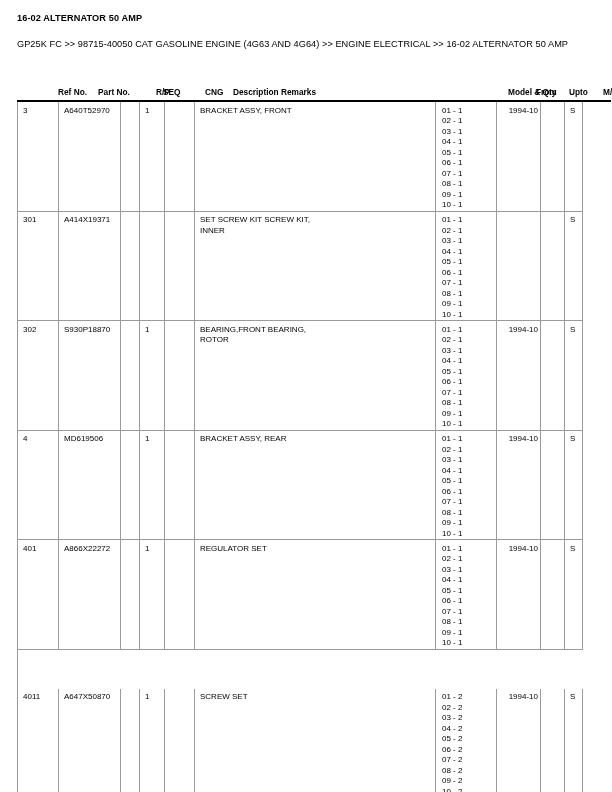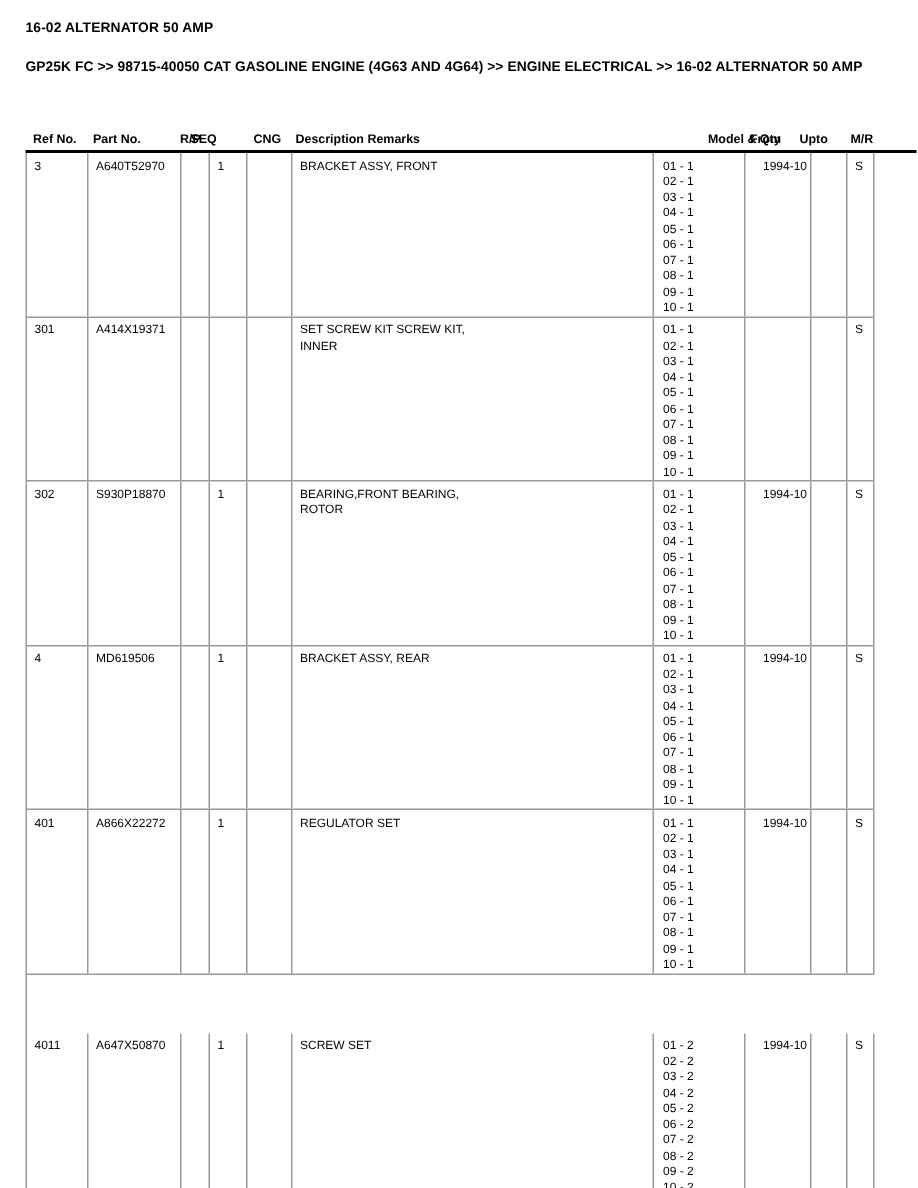--- a/index.html
+++ b/index.html
@@ -10,25 +10,25 @@
     position:relative;
     overflow:hidden;
   }
   .page{position:absolute;left:0;top:0;width:612px;height:792px;background:#fff;}
   .doc-title{
     position:absolute;left:17px;top:13px;
     font-size:9.2px;font-weight:bold;letter-spacing:.1px;
   }
   .breadcrumb{
     position:absolute;left:17px;top:39px;width:585px;
-    font-size:9.2px;font-weight:bold;letter-spacing:.05px;white-space:nowrap;
+    font-size:9.2px;font-weight:normal;letter-spacing:.05px;white-space:nowrap;
   }
   .col-headers{position:absolute;left:0;top:87px;height:12px;width:612px;}
   .col-headers span{
-    position:absolute;top:0;font-size:8.3px;font-weight:bold;white-space:nowrap;
+    position:absolute;top:0;font-size:8.3px;font-weight:bold;white-space:nowrap;margin-left:36px;
   }
   .h-ref{left:22px;}  .h-part{left:62px;} .h-rp{left:120px;} .h-seq{left:127px;}
   .h-cng{left:169px;} .h-desc{left:197px;} .h-model{left:438px;padding-left:34px;} .h-from{left:500px;}
   .h-upto{left:533px;} .h-mr{left:567px;}
   .header-rule{
     position:absolute;left:17px;top:100px;width:594px;height:2px;background:#000;
   }
   .tbody{
     position:absolute;left:17px;top:102px;width:566px;
     border-left:1px solid #9a9a9a;

